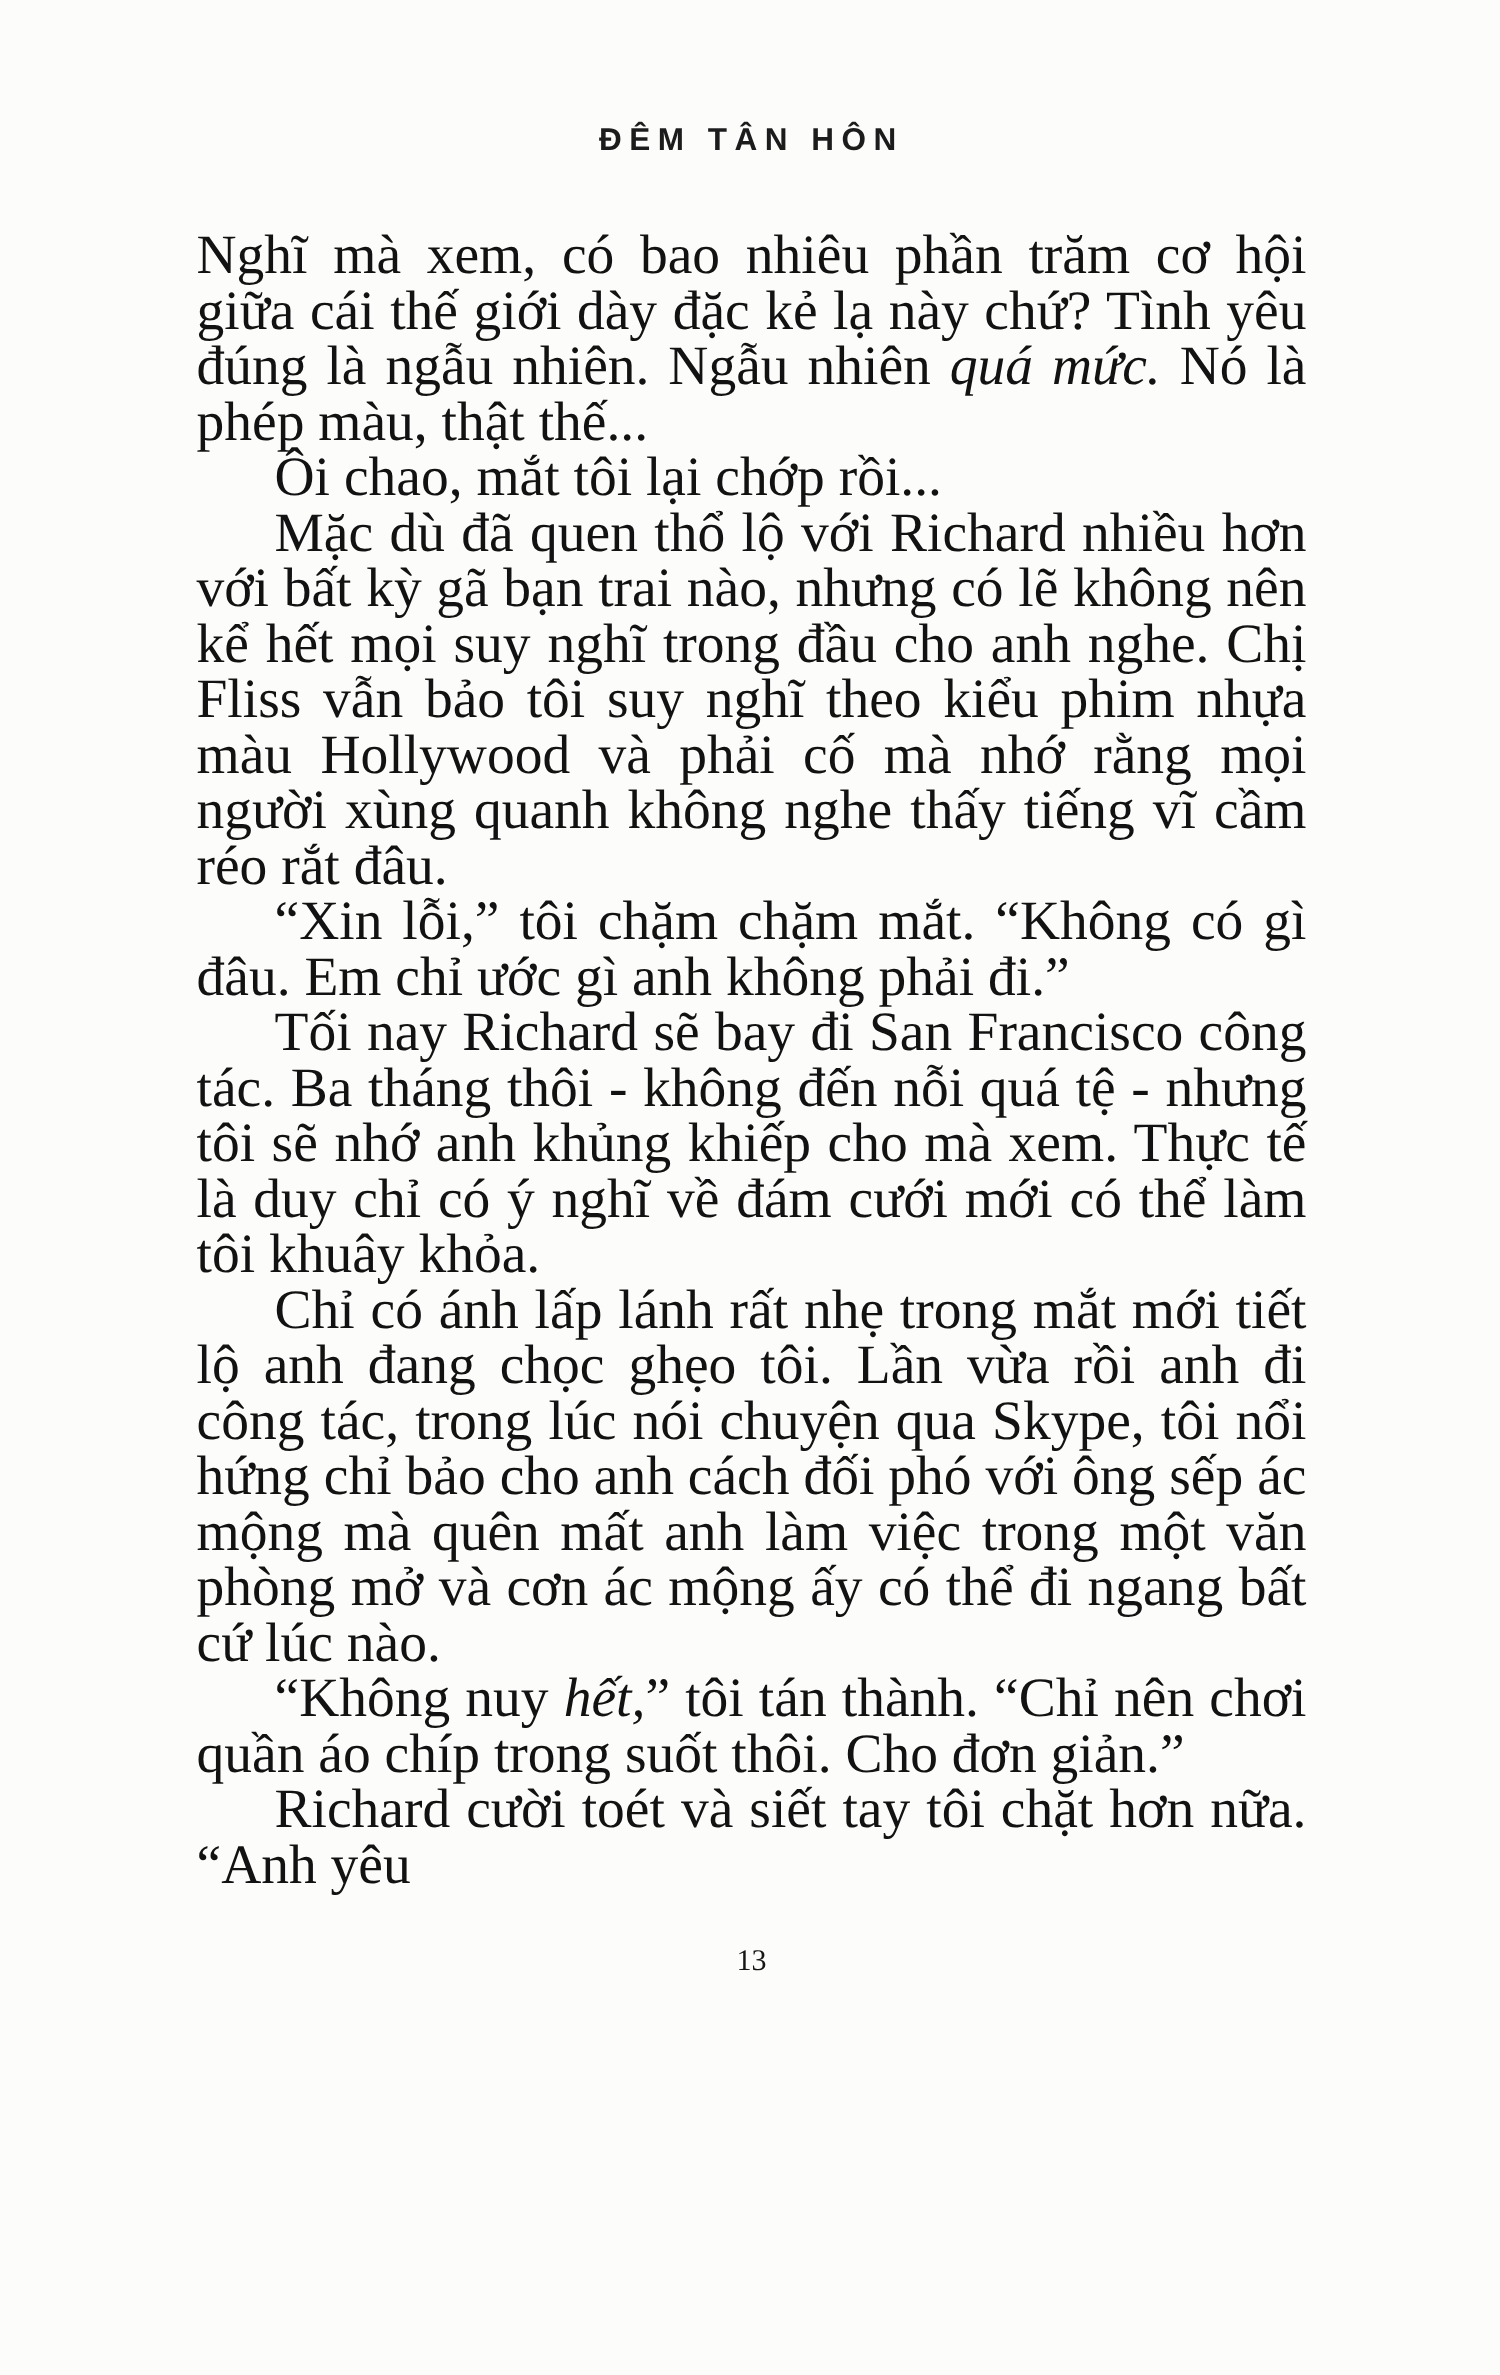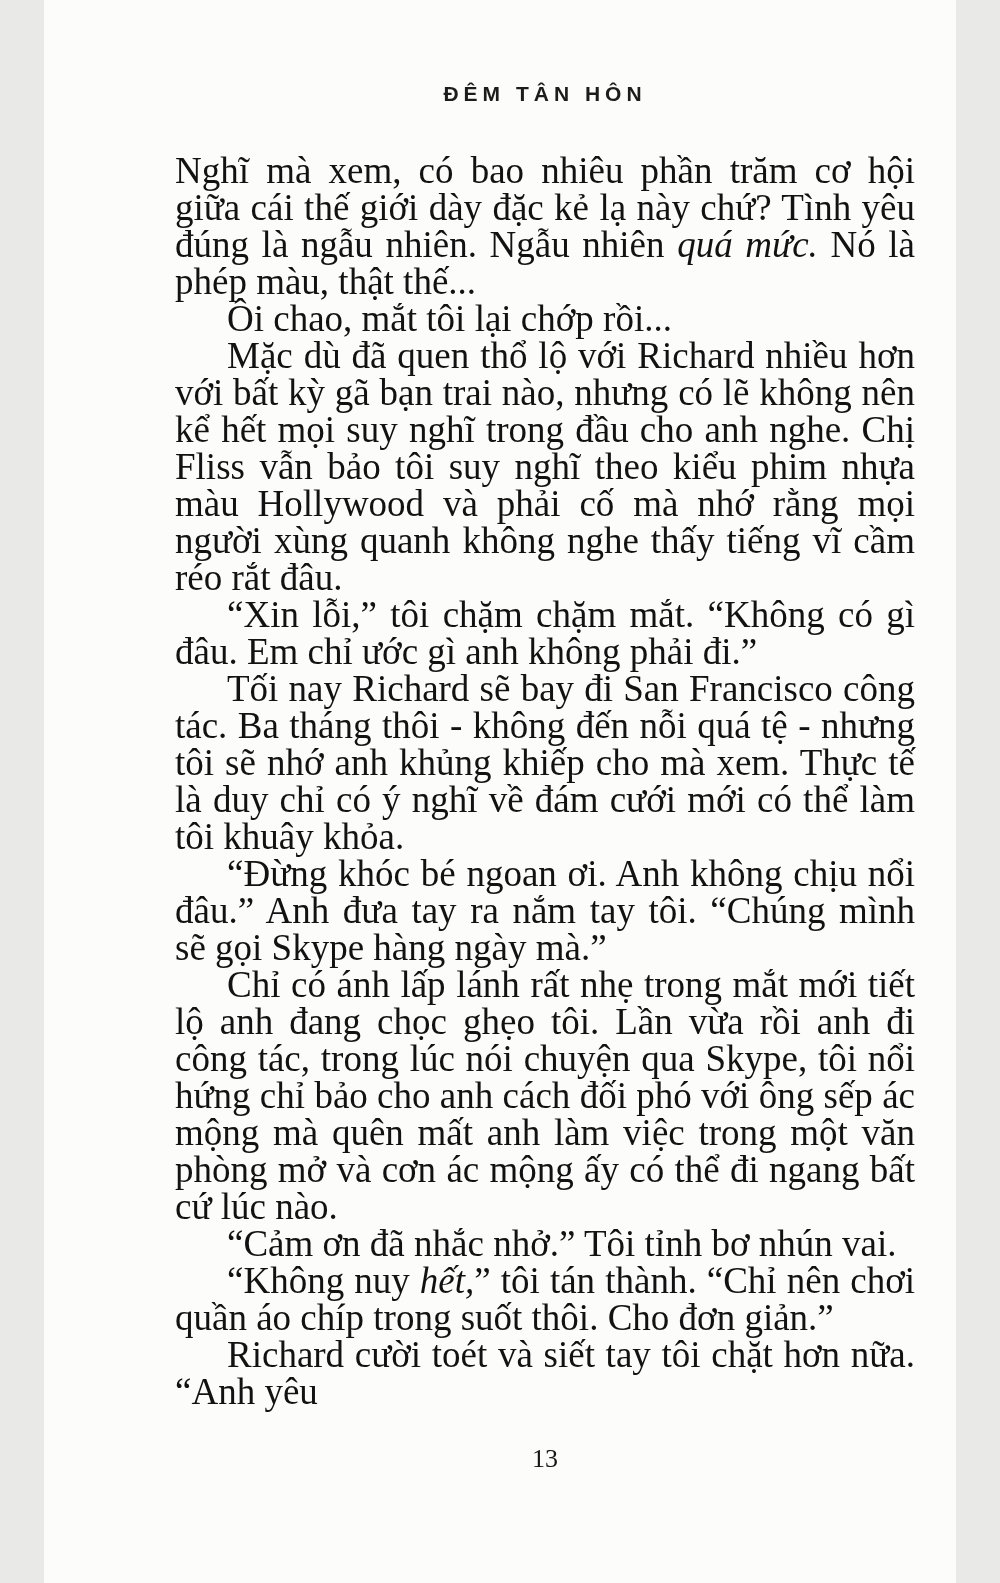--- a/index.html
+++ b/index.html
@@ -3,21 +3,21 @@
 <meta charset="utf-8">
 <style>
   html, body {
     margin: 0;
     padding: 0;
     background: #e9e9e7;
     font-family: "Liberation Serif", serif;
   }
   .page {
     position: relative;
-    width: 912px;
+    width: 1000px;
     height: 1583px;
     margin: 0 auto;
     background: #fcfcfa;
     box-sizing: border-box;
     padding-top: 82px;
     overflow: hidden;
   }
   .running-head {
     width: 740px;
     margin: 0 0 0 131px;
@@ -45,37 +45,35 @@
     text-indent: 52px;
   }
   .text-block em {
     font-style: italic;
   }
   .page-number {
     width: 740px;
     margin-left: 131px;
     margin-top: 34px;
     text-align: center;
-    font-size: 26px;
+    font-size: 20px;
     color: #161616;
   }
 </style>
 </head>
 <body>
 
 <div class="page">
   <div class="running-head">ĐÊM TÂN HÔN</div>
 
   <div class="text-block">
       <p class="para"><span>Nghĩ mà xem, có bao nhiêu phần trăm cơ hội giữa cái thế giới dày đặc kẻ lạ này chứ? Tình yêu đúng là ngẫu nhiên. Ngẫu nhiên </span><em>quá mức.</em><span> Nó là phép màu, thật thế...</span></p>
       <p class="para indent"><span>Ôi chao, mắt tôi lại chớp rồi...</span></p>
       <p class="para indent"><span>Mặc dù đã quen thổ lộ với Richard nhiều hơn với bất kỳ gã bạn trai nào, nhưng có lẽ không nên kể hết mọi suy nghĩ trong đầu cho anh nghe. Chị Fliss vẫn bảo tôi suy nghĩ theo kiểu phim nhựa màu Hollywood và phải cố mà nhớ rằng mọi người xùng quanh không nghe thấy tiếng vĩ cầm réo rắt đâu.</span></p>
       <p class="para indent"><span>“Xin lỗi,” tôi chặm chặm mắt. “Không có gì đâu. Em chỉ ước gì anh không phải đi.”</span></p>
       <p class="para indent"><span>Tối nay Richard sẽ bay đi San Francisco công tác. Ba tháng thôi - không đến nỗi quá tệ - nhưng tôi sẽ nhớ anh khủng khiếp cho mà xem. Thực tế là duy chỉ có ý nghĩ về đám cưới mới có thể làm tôi khuây khỏa.</span></p>
-      <p class="para indent"><span>“Đừng khóc bé ngoan ơi. Anh không chịu nổi đâu.” Anh đưa tay ra nắm tay tôi. “Chúng mình sẽ gọi Skype hàng ngày mà.”</span></p>
       <p class="para indent"><span>Chỉ có ánh lấp lánh rất nhẹ trong mắt mới tiết lộ anh đang chọc ghẹo tôi. Lần vừa rồi anh đi công tác, trong lúc nói chuyện qua Skype, tôi nổi hứng chỉ bảo cho anh cách đối phó với ông sếp ác mộng mà quên mất anh làm việc trong một văn phòng mở và cơn ác mộng ấy có thể đi ngang bất cứ lúc nào.</span></p>
-      <p class="para indent"><span>“Cảm ơn đã nhắc nhở.” Tôi tỉnh bơ nhún vai.</span></p>
       <p class="para indent"><span>“Không nuy </span><em>hết,</em><span>” tôi tán thành. “Chỉ nên chơi quần áo chíp trong suốt thôi. Cho đơn giản.”</span></p>
       <p class="para indent"><span>Richard cười toét và siết tay tôi chặt hơn nữa. “Anh yêu</span></p>
     </div>
 
   <div class="page-number">13</div>
 </div>
 
 </body></html>

